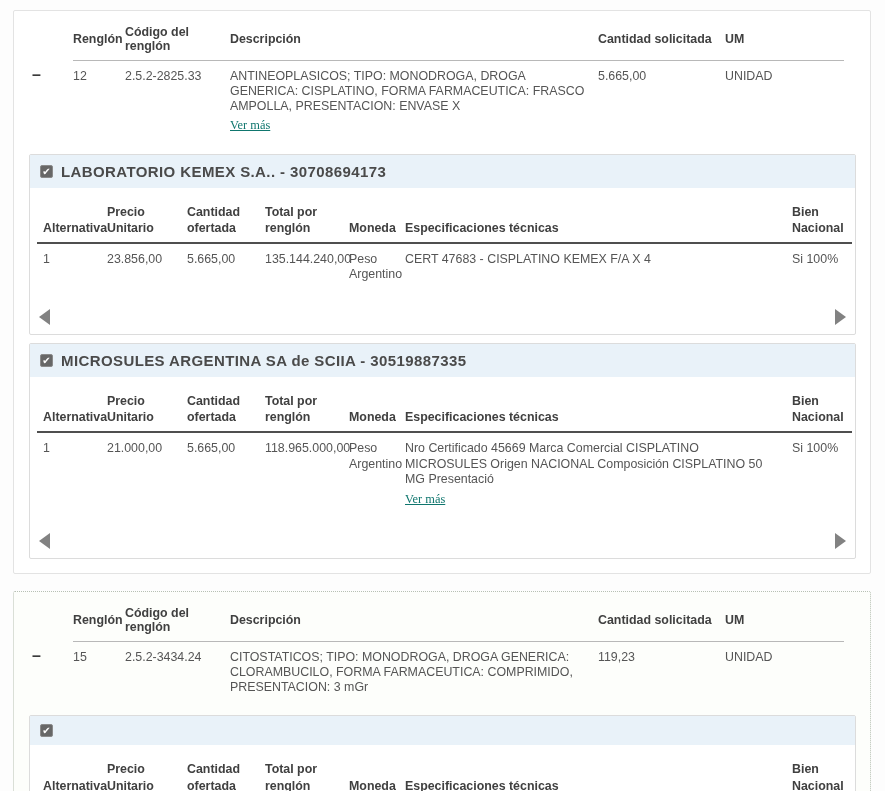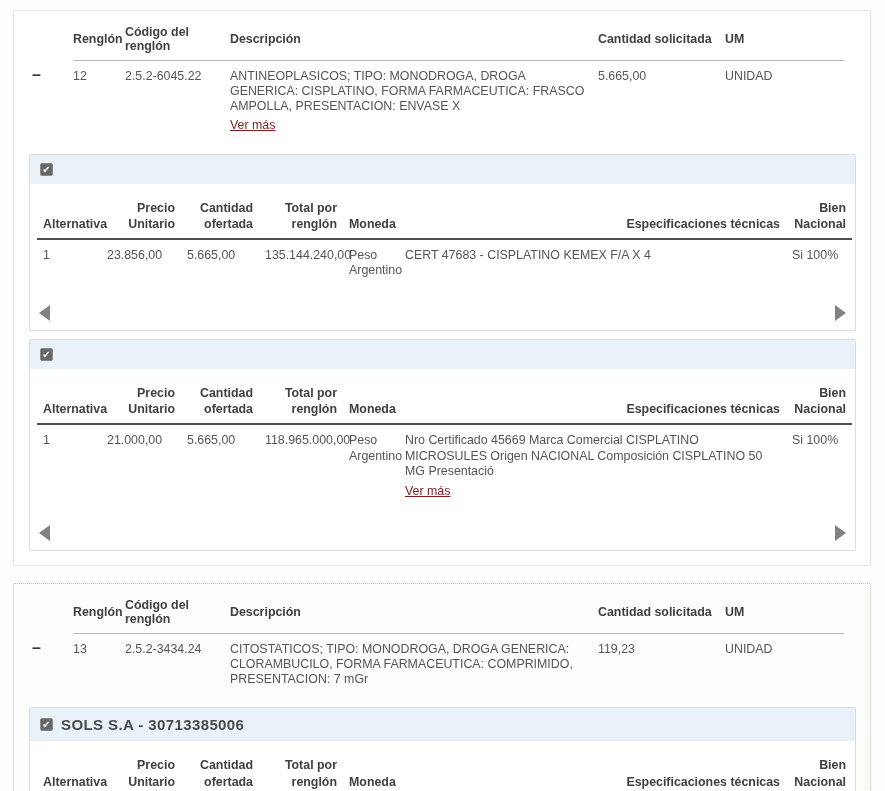--- a/index.html
+++ b/index.html
@@ -49,25 +49,26 @@
   .collapse-btn {
     display:inline-block;
     padding:0 0 0 18px;
     font-weight:bold;
     font-size:16px;
     color:#3a3a3a;
     line-height:12px;
     cursor:pointer;
   }
   .ver-mas {
-    color:#7f1d1d;
+    color:#0f766e;
     text-decoration:underline;
     cursor:pointer;
     display:inline-block;
     margin-top:4px;
+    font-family:Liberation Serif, serif;
   }
 
   
   .supplier-box {
     border:1px solid #dcdcdc;
     border-radius:2px;
     background:#ffffff;
     margin:0 14px 8px 15px;
   }
   .supplier-header {
@@ -95,21 +96,21 @@
     color:#4a4a4a;
     letter-spacing:0.4px;
   }
   .offer-table {
     border-collapse:collapse;
     table-layout:fixed;
     width:815px;
     margin:4px 7px 0 7px;
   }
   .offer-table th {
-    text-align:right;
+    text-align:left;
     vertical-align:bottom;
     font-weight:bold;
     color:#404040;
     font-size:12.4px;
     padding:12px 6px 6px 6px;
     border-bottom:2px solid #4f4f4f;
     line-height:1.3;
   }
   .offer-table td {
     vertical-align:top;
@@ -146,34 +147,35 @@
         <th class="gutter"></th>
         <th>Renglón</th>
         <th>Código del renglón</th>
         <th>Descripción</th>
         <th>Cantidad solicitada</th>
         <th>UM</th>
       </tr>
       <tr>
         <td><span class="collapse-btn">–</span></td>
         <td>12</td>
-        <td>2.5.2-6045.22</td>
+        <td>2.5.2-2825.33</td>
         <td>
           <span>ANTINEOPLASICOS; TIPO: MONODROGA, DROGA GENERICA: CISPLATINO, FORMA FARMACEUTICA: FRASCO AMPOLLA, PRESENTACION: ENVASE X</span><br>
           <span class="ver-mas">Ver más</span>
         </td>
         <td>5.665,00</td>
         <td>UNIDAD</td>
       </tr>
     </tbody>
       </table>
 
     <div class="supplier-box">
       <div class="supplier-header">
         <span class="checkbox-icon">✔</span>
+        <span class="supplier-title">LABORATORIO KEMEX S.A.. - 30708694173</span>
       </div>
       <table class="offer-table">
         <colgroup>
             <col style="width:64px">
             <col style="width:80px">
             <col style="width:78px">
             <col style="width:84px">
             <col style="width:56px">
             <col style="width:387px">
             <col style="width:66px">
@@ -201,20 +203,21 @@
         </table>
       <div class="scroll-row">
         <span class="arrow arrow-left"></span>
         <span class="arrow arrow-right"></span>
       </div>
     </div>
 
     <div class="supplier-box" style="margin-bottom:0;">
       <div class="supplier-header">
         <span class="checkbox-icon">✔</span>
+        <span class="supplier-title">MICROSULES ARGENTINA SA de SCIIA - 30519887335</span>
       </div>
       <table class="offer-table">
         <colgroup>
             <col style="width:64px">
             <col style="width:80px">
             <col style="width:78px">
             <col style="width:84px">
             <col style="width:56px">
             <col style="width:387px">
             <col style="width:66px">
@@ -264,33 +267,32 @@
           <tr>
         <th class="gutter"></th>
         <th>Renglón</th>
         <th>Código del renglón</th>
         <th>Descripción</th>
         <th>Cantidad solicitada</th>
         <th>UM</th>
       </tr>
       <tr>
         <td><span class="collapse-btn">–</span></td>
-        <td>13</td>
+        <td>15</td>
         <td>2.5.2-3434.24</td>
-        <td>CITOSTATICOS; TIPO: MONODROGA, DROGA GENERICA: CLORAMBUCILO, FORMA FARMACEUTICA: COMPRIMIDO, PRESENTACION: 7 mGr</td>
+        <td>CITOSTATICOS; TIPO: MONODROGA, DROGA GENERICA: CLORAMBUCILO, FORMA FARMACEUTICA: COMPRIMIDO, PRESENTACION: 3 mGr</td>
         <td>119,23</td>
         <td>UNIDAD</td>
       </tr>
     </tbody>
       </table>
 
     <div class="supplier-box" style="margin-bottom:0;">
       <div class="supplier-header">
         <span class="checkbox-icon">✔</span>
-        <span class="supplier-title">SOLS S.A - 30713385006</span>
       </div>
       <table class="offer-table">
         <colgroup>
             <col style="width:64px">
             <col style="width:80px">
             <col style="width:78px">
             <col style="width:84px">
             <col style="width:56px">
             <col style="width:387px">
             <col style="width:66px">

